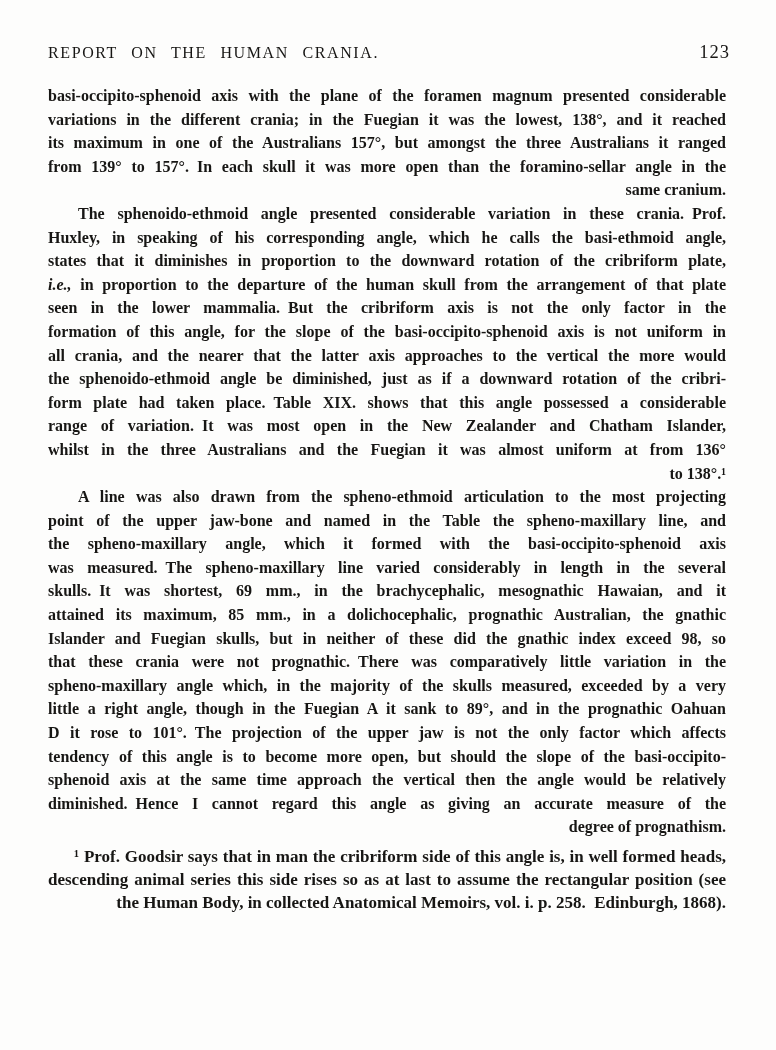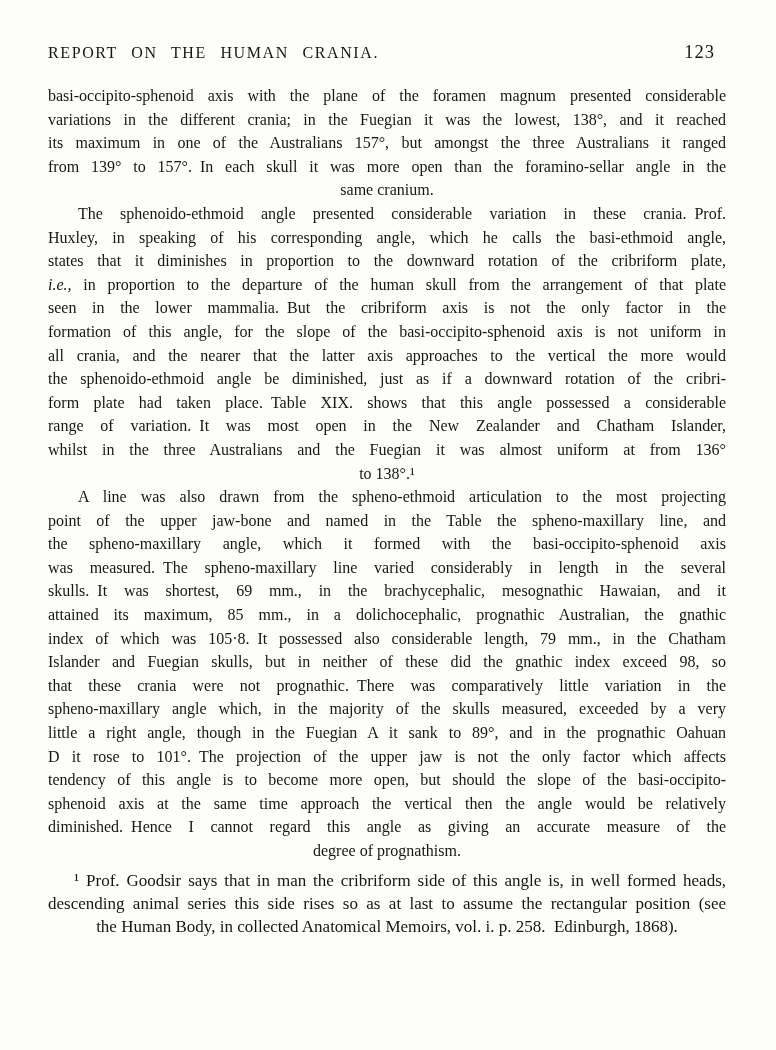--- a/index.html
+++ b/index.html
@@ -12,31 +12,31 @@
   }
   .sheet { position:relative; width:776px; height:1050px; overflow:hidden; }
 
   .running-header { position:absolute; top:44px; left:48px; width:682px; height:24px; }
   .running-title {
     display:block; text-align:left;
     font-size:16px; letter-spacing:1.6px; word-spacing:8px;
     font-weight:400;
   }
   .pageno {
-    position:absolute; right:15px; top:-2px;
+    position:absolute; right:0; top:-2px;
     font-size:18.5px; letter-spacing:1px;
   }
 
   .text-block {
     position:absolute; left:48px; top:84px; width:678px;
     font-size:16px; line-height:23.6px;
     text-rendering:optimizeLegibility;
   }
-  .paragraph { margin:0; }
-  .line { height:23.6px; overflow:hidden; text-align:center; }
+  .paragraph { margin:0;font-weight:bold; }
+  .line { height:23.6px; overflow:hidden; text-align:right; }
   .line.just { text-align:justify; text-align-last:justify; text-justify:inter-word; }
   .line.indent { text-indent:30px; }
 
   .footnote {
     margin-top:6px;
     font-size:17px; line-height:23.2px;
   }
   .footnote .line { height:23.2px; }
   .footnote .line.indent { text-indent:26px; }
 </style>
@@ -73,21 +73,20 @@
           <div class="line just">whilst in the three Australians and the Fuegian it was almost uniform at from 136°</div>
           <div class="line">to 138°.¹</div>
         </div>
         <div class="paragraph">
           <div class="line just indent">A line was also drawn from the spheno-ethmoid articulation to the most projecting</div>
           <div class="line just">point of the upper jaw-bone and named in the Table the spheno-maxillary line, and</div>
           <div class="line just">the spheno-maxillary angle, which it formed with the basi-occipito-sphenoid axis</div>
           <div class="line just">was measured. The spheno-maxillary line varied considerably in length in the several</div>
           <div class="line just">skulls. It was shortest, 69 mm., in the brachycephalic, mesognathic Hawaian, and it</div>
           <div class="line just">attained its maximum, 85 mm., in a dolichocephalic, prognathic Australian, the gnathic</div>
-          <div class="line just">index of which was 105·8. It possessed also considerable length, 79 mm., in the Chatham</div>
           <div class="line just">Islander and Fuegian skulls, but in neither of these did the gnathic index exceed 98, so</div>
           <div class="line just">that these crania were not prognathic. There was comparatively little variation in the</div>
           <div class="line just">spheno-maxillary angle which, in the majority of the skulls measured, exceeded by a very</div>
           <div class="line just">little a right angle, though in the Fuegian A it sank to 89°, and in the prognathic Oahuan</div>
           <div class="line just">D it rose to 101°. The projection of the upper jaw is not the only factor which affects</div>
           <div class="line just">tendency of this angle is to become more open, but should the slope of the basi-occipito-</div>
           <div class="line just">sphenoid axis at the same time approach the vertical then the angle would be relatively</div>
           <div class="line just">diminished. Hence I cannot regard this angle as giving an accurate measure of the</div>
           <div class="line">degree of prognathism.</div>
         </div>

